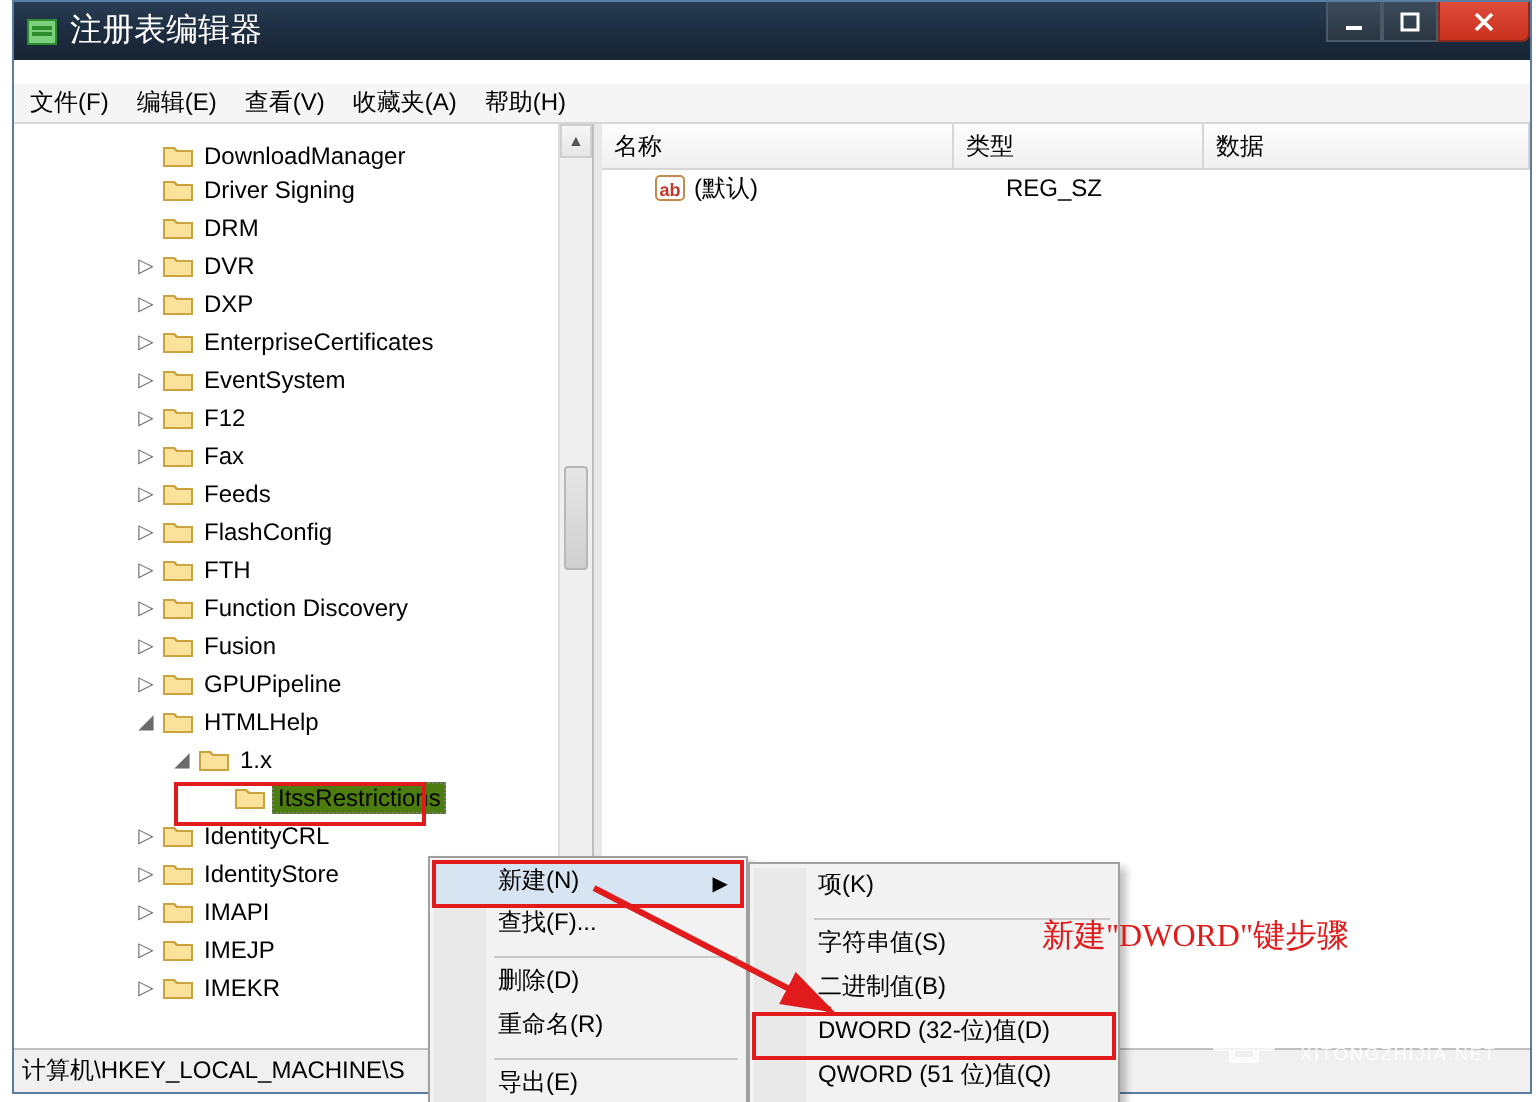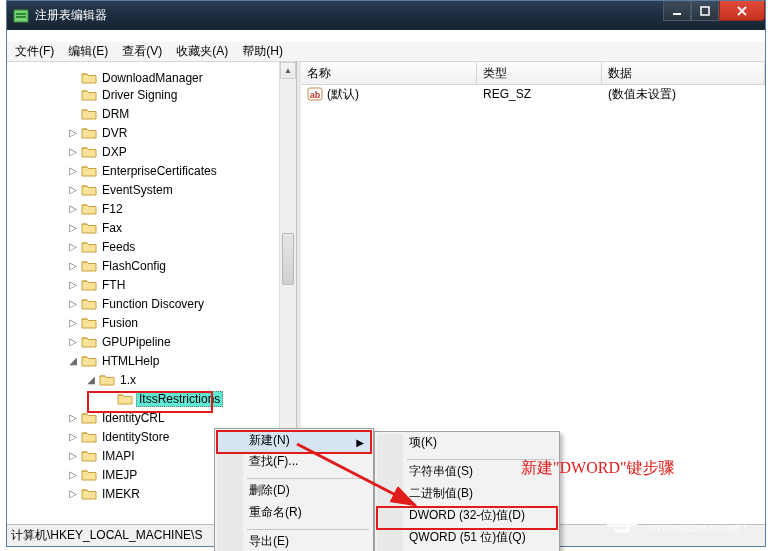--- a/index.html
+++ b/index.html
@@ -1,46 +1,46 @@
 <!DOCTYPE html>
 <html><head>
 <meta charset="utf-8">
 <style>
   * { margin: 0; padding: 0; box-sizing: border-box; font-family: "Microsoft YaHei", "Segoe UI", Tahoma, sans-serif; }
   body { width: 768px; height: 551px; background: #ffffff; position: relative; overflow: hidden; }
   .window { position: absolute; top: 0; left: 6px; right: 2px; bottom: 4px; border: 1px solid #5a7ca0; background: #fff; display: flex; flex-direction: column; }
   
   .titlebar { height: 29px; background: linear-gradient(to bottom, #2a3d53 0%, #1d2d40 50%, #172433 100%); display: flex; align-items: center; padding-left: 6px; color: #fff; }
   .titlebar .icon { width: 16px; height: 16px; margin-right: 6px; }
-  .titlebar .title { font-size: 12px; flex: 1; }
+  .titlebar .title { font-size: 16px; flex: 1; }
   .winbtns { display: flex; height: 20px; margin-top: -9px; }
   .winbtn { width: 28px; height: 20px; border: 1px solid #4a5a6a; border-top: none; background: linear-gradient(to bottom,#3d4c5c,#2a3540); display:flex; align-items:center; justify-content:center; }
   .winbtn.close { width: 46px; background: linear-gradient(to bottom,#e04b3a,#c8311e); border-color:#8a2a1e; border-top-right-radius:0; border-bottom-right-radius:4px;}
   .winbtn svg { display:block; }
   
   .menubar { height: 20px; display: flex; align-items: center; padding-left: 8px; gap: 14px; font-size: 12px; border-bottom:1px solid #d6d6d6; background:#f5f5f5;margin-top:12px;}
   .menubar span { cursor: default; }
   
   .body { flex: 1; display: flex; background: #fff; min-height:0;}
   .treepane { width: 290px; border-right: 1px solid #c0c0c0; overflow: hidden; position:relative; display:flex; flex-direction:column;}
   .treescroll { overflow-y: auto; flex:1; padding: 4px 0 4px 4px; }
   .tree-row { display: flex; align-items: center; height: 19px; font-size: 12px; white-space: nowrap; }
   .tw { width: 16px; display:inline-flex; justify-content:center; align-items:center; color:#6b6b6b; font-size:10px; }
   .tw.empty { }
   .folder { width: 16px; height: 14px; margin-right: 3px; display:inline-block; }
   .folder svg { display:block; }
   .label { padding: 0 2px; }
-  .label.sel { border: 1px dotted #7a7a7a; background:#5eead4; }
+  .label.sel { border: 1px dotted #7a7a7a; background:#4d7c0f; }
   
   .listpane { flex:1; display:flex; flex-direction:column; position:relative;}
   .listhead { height: 23px; display:flex; border-bottom:1px solid #d6d6d6; background:linear-gradient(#fdfdfd,#f0f0f0); }
   .col { font-size:12px; display:flex; align-items:center; padding-left:6px; border-right:1px solid #d6d6d6; }
   .col.c1 { flex: 0 0 176px;} .col.c2 { flex:0 0 125px;} .col.c3 { flex:1;}
   .listbody { flex:1; font-size:12px; }
-  .lrow { display:flex; height:18px; align-items:center;}
+  .lrow { display:flex; height:18px; align-items:center;padding-left:20px;}
   .lcell { padding-left:6px; }
   .lcell.c1 { flex:0 0 176px; display:flex; align-items:center;} .lcell.c2 { flex:0 0 125px;} .lcell.c3 { flex:1;}
   .valicon { width:16px; height:16px; margin-right:4px; }
   
   .splitter { width: 4px; background: #e8e8e8; cursor: col-resize; }
   
   .statusbar { height: 22px; border-top:1px solid #c0c0c0; font-size:12px; display:flex; align-items:center; padding-left:4px; background:#f0f0f0;}
   
   .vscroll { position:absolute; top:0; bottom:0; right:0; width:17px; background:#efefef; border-left:1px solid #dcdcdc; display:flex; flex-direction:column;}
   .vscroll .arr { height:17px; display:flex; align-items:center; justify-content:center; background:linear-gradient(#f6f6f6,#e6e6e6); border:1px solid #cfcfcf; font-size:8px; color:#555;}
@@ -358,21 +358,20 @@
           <div class="lcell c1">
             <span class="valicon">
               <svg width="16" height="16" viewBox="0 0 16 16">
                   <rect x="1" y="2" width="14" height="12" rx="2" fill="#fff" stroke="#c48a4a"></rect>
                   <text x="8" y="12" font-size="9" text-anchor="middle" fill="#c0392b" font-weight="bold">ab</text>
                 </svg>
             </span>
             <span>(默认)</span>
           </div>
           <div class="lcell c2">REG_SZ</div>
-          <div class="lcell c3">(数值未设置)</div>
         </div>
       </div>
     </div>
   </div>
 
   <div class="statusbar">
     <span>计算机\HKEY_LOCAL_MACHINE\S</span>
   </div>
 </div>
 

